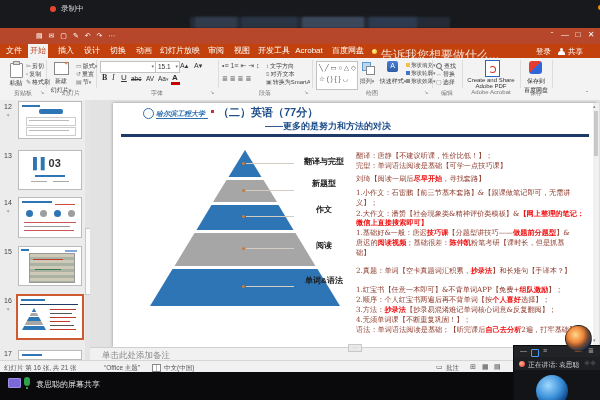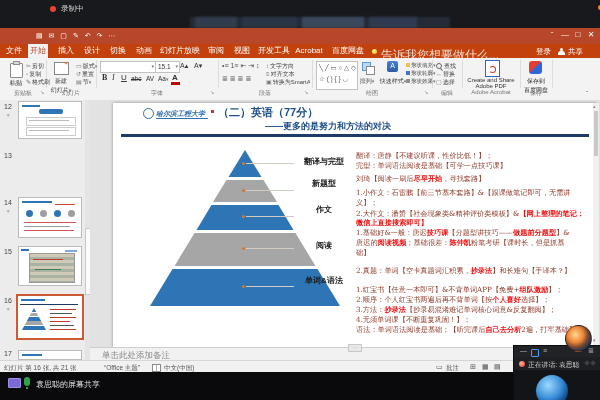--- a/index.html
+++ b/index.html
@@ -247,20 +247,26 @@
     <div class="thumb" style="top:1px;height:36px;">
       <div class="dash" style="left:3px;top:3px;width:18px;background:#2e75b6;height:2px;"></div>
       <div class="abs" style="left:20px;top:7px;width:24px;height:5px;background:#2e75b6;border-radius:2px;"></div>
       <div class="abs" style="left:7px;top:15px;width:48px;height:7px;border:1px solid #ccc;"></div>
       <div class="dash" style="left:10px;top:18px;width:40px;background:#bbb;"></div>
       <div class="abs" style="left:7px;top:25px;width:48px;height:7px;border:1px solid #ccc;"></div>
       <div class="dash" style="left:10px;top:28px;width:40px;background:#bbb;"></div>
     </div>
 
     <div class="tnum" style="top:52px;">13</div>
+    <div class="thumb" style="top:50px;height:38px;">
+      <div class="abs nw" style="left:14px;top:6px;font-size:11px;font-weight:bold;color:#333;"><span style="color:#2e75b6;">▌▌</span><span>03</span></div>
+      <div class="dash" style="left:16px;top:24px;width:30px;background:#2e75b6;height:2px;"></div>
+      <div class="dash" style="left:12px;top:30px;width:16px;background:#aaa;"></div>
+      <div class="dash" style="left:34px;top:30px;width:16px;background:#aaa;"></div>
+    </div>
 
     <div class="tnum" style="top:99px;">14</div>
     <div class="tstar" style="top:108px;">✶</div>
     <div class="thumb" style="top:97px;height:39px;">
       <div class="dash" style="left:3px;top:3px;width:30px;background:#2e75b6;height:2px;"></div>
       <div class="dash" style="left:36px;top:6px;width:20px;background:#d04a3a;"></div>
       <div class="circ" style="left:7px;top:12px;background:#2e75b6;"></div>
       <div class="circ" style="left:21px;top:12px;background:#9e9e9e;"></div>
       <div class="circ" style="left:35px;top:12px;background:#2e75b6;"></div>
       <div class="circ" style="left:49px;top:12px;background:#9e9e9e;"></div>

